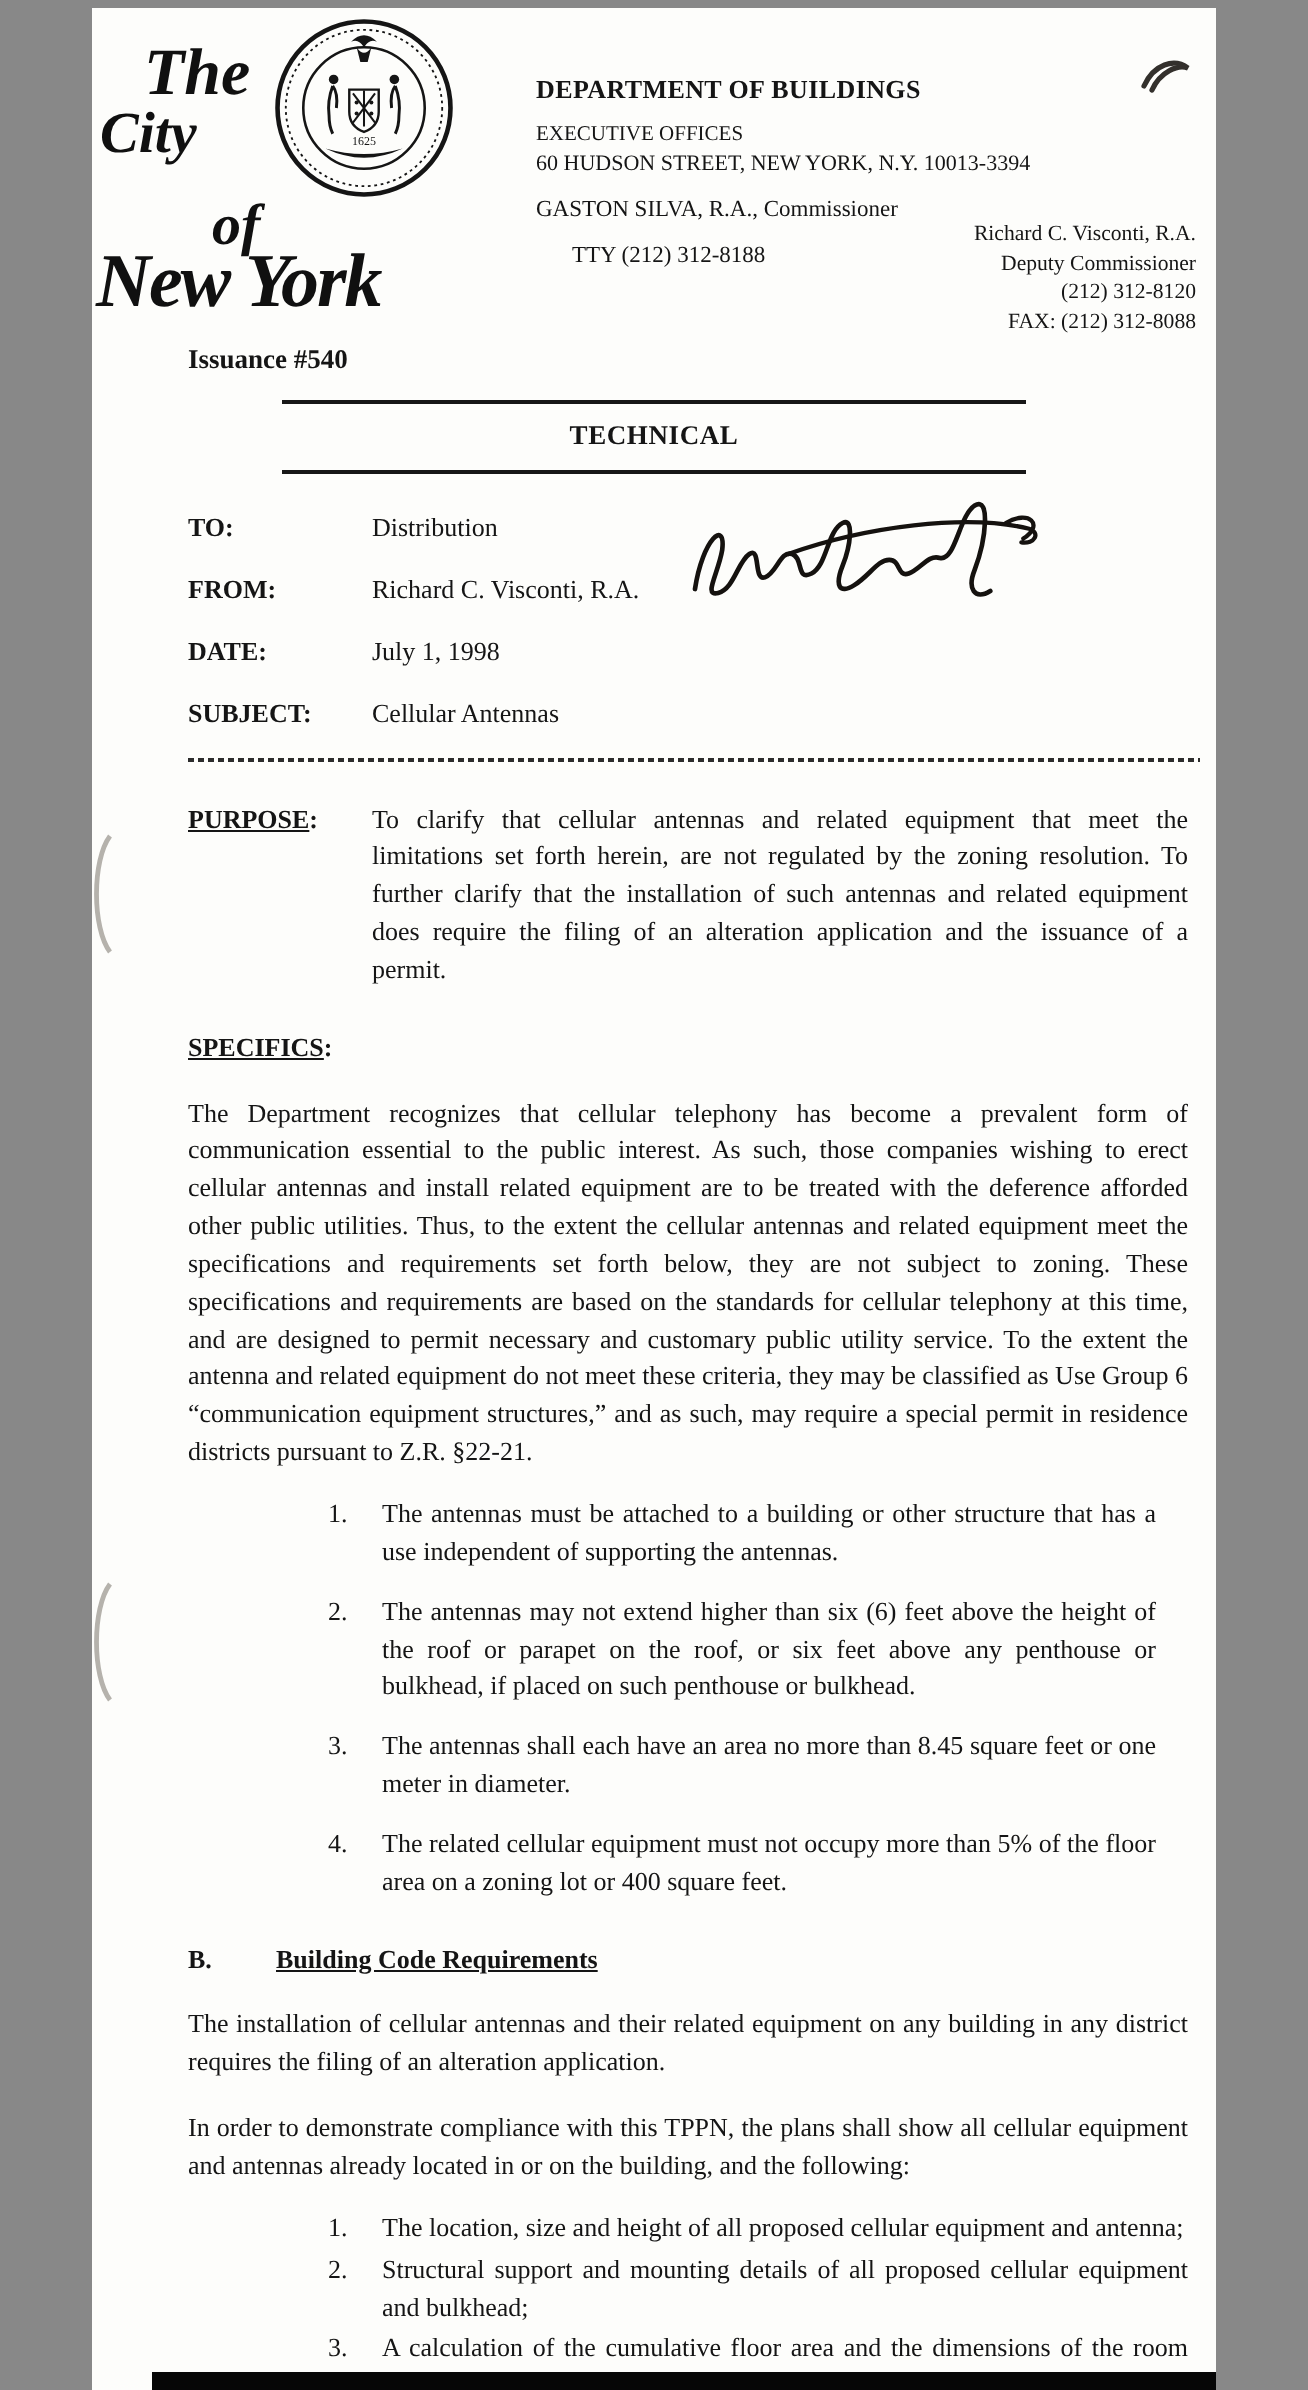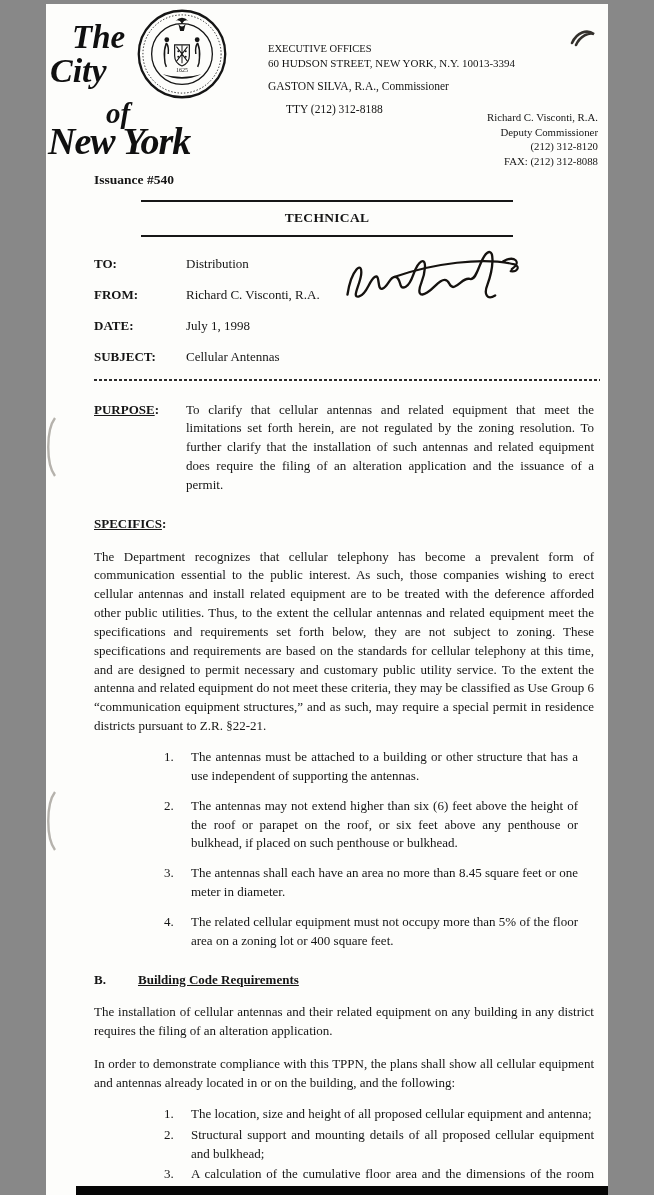--- a/index.html
+++ b/index.html
@@ -5,21 +5,21 @@
   html,body{margin:0;padding:0;background:#888;}
   .page{
     position:relative;width:562px;height:1195px;margin:4px auto;
     background:#fdfdfb;color:#151515;overflow:hidden;
     font-family:"Liberation Serif", serif;font-size:13px;line-height:1.45;
   }
   
   .hdr{position:relative;height:160px;}
   .logo span{position:absolute;font-style:italic;font-weight:700;color:#101010;}
   .logo-the{left:26px;top:10px;font-size:33px;}
-  .logo-city{left:4px;top:42px;font-size:34px;}
+  .logo-city{left:4px;top:42px;font-size:29px;}
   .logo-of{left:60px;top:88px;font-size:29px;}
   .logo-ny{left:2px;top:110px;font-size:38px;letter-spacing:-1px;}
   .seal{position:absolute;left:90px;top:4px;width:92px;height:92px;}
   .dept{position:absolute;left:222px;top:32px;width:300px;}
   .dept-name{font-weight:700;font-size:13px;letter-spacing:.2px;}
   .dept-sub{font-size:10.5px;margin-top:6px;line-height:1.35;}
   .dept-addr{font-size:11px;line-height:1.35;}
   .dept-comm{font-size:11.5px;margin-top:7px;}
   .dept-phones{font-size:11.5px;margin-top:6px;margin-left:18px;line-height:1.4;}
   .right-blk{position:absolute;right:10px;top:106px;text-align:right;font-size:10.8px;line-height:1.35;}
@@ -93,20 +93,21 @@
       <path d="M44,42 L56,58 M56,42 L44,58 M50,40.5 V60" stroke="#151515" stroke-width="1.1"></path>
       <circle cx="46" cy="47" r="1.1" fill="#151515"></circle>
         <circle cx="54" cy="47" r="1.1" fill="#151515"></circle>
       <circle cx="46" cy="53" r="1.1" fill="#151515"></circle>
         <circle cx="54" cy="53" r="1.1" fill="#151515"></circle>
       <path d="M29,72 Q50,82 71,72 Q50,78 29,72 Z" fill="#151515"></path>
       <text x="50" y="70" text-anchor="middle" font-size="6.5" font-family="Liberation Serif, serif" fill="#151515">1625</text>
     </svg>
 
     <div class="dept">
+      <div class="dept-name">DEPARTMENT OF BUILDINGS</div>
       <div class="dept-sub">EXECUTIVE OFFICES</div>
       <div class="dept-addr">60 HUDSON STREET, NEW YORK, N.Y. 10013-3394</div>
       <div class="dept-comm">GASTON SILVA, R.A., Commissioner</div>
       <div class="dept-phones">
         <div>TTY (212) 312-8188</div>
       </div>
     </div>
 
     <div class="right-blk">
       <div>Richard C. Visconti, R.A.</div>

